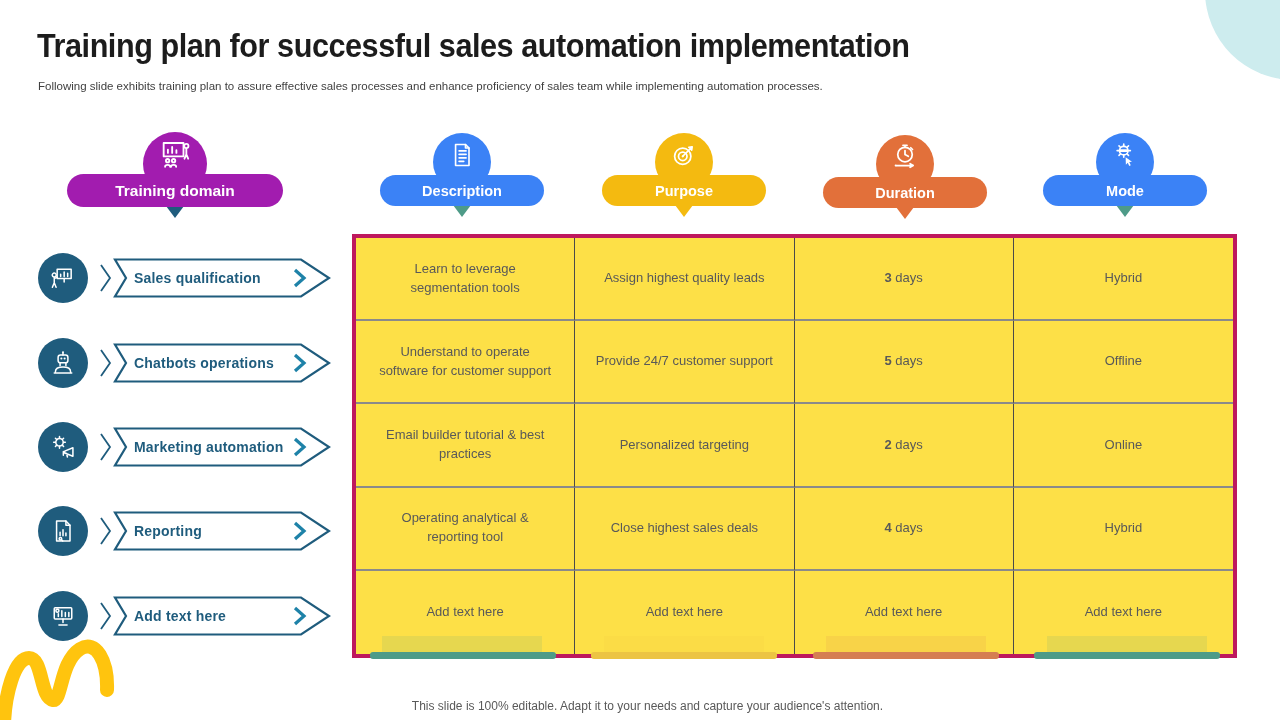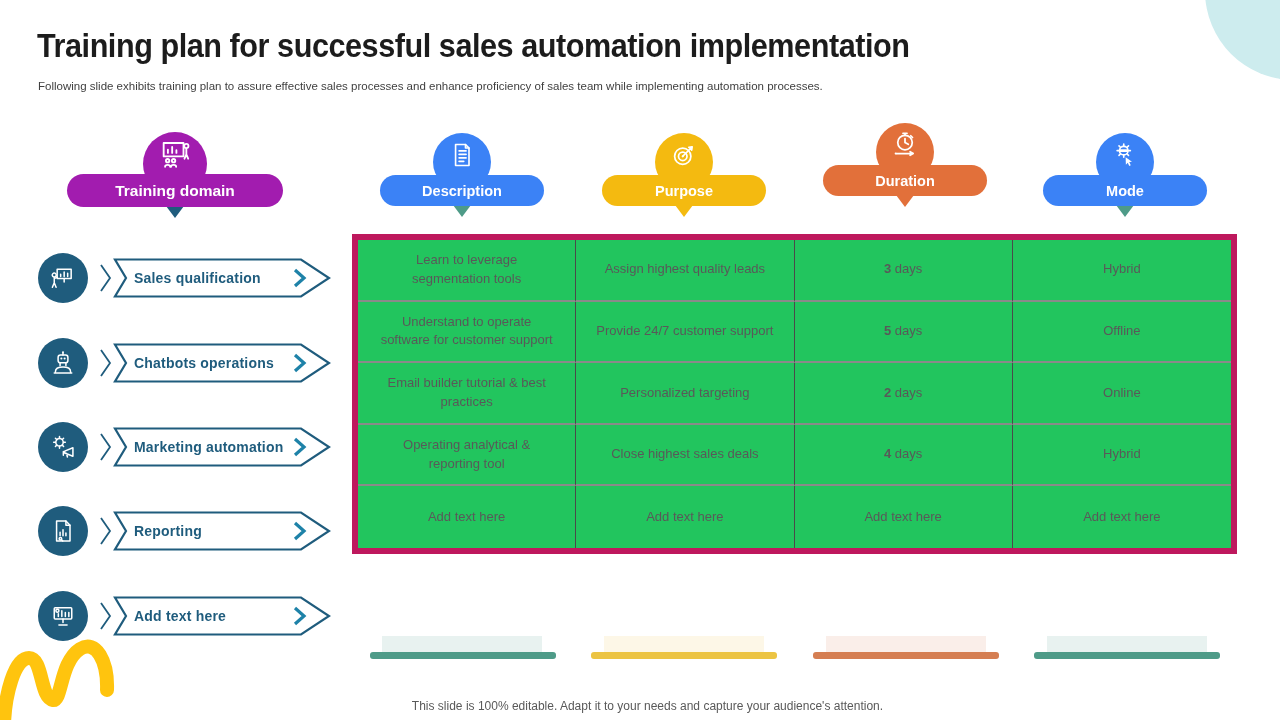--- a/index.html
+++ b/index.html
@@ -39,23 +39,23 @@
   
   .side-item { position:absolute; left:38px; width:300px; height:50px; }
   .s-circle { position:absolute; left:0; top:0; width:50px; height:50px; border-radius:50%;
     background:#1f5c7d; display:flex; align-items:center; justify-content:center; z-index:2; }
   .s-banner-wrap { position:absolute; left:60px; top:5px; width:236px; height:40px; }
   .s-banner-wrap svg { position:absolute; left:0; top:0; }
   .s-label { position:absolute; left:36px; top:0; height:40px; display:flex; align-items:center;
     font-size:14px; font-weight:700; color:#1f5c7d; letter-spacing:0.2px; }
 
   
-  .grid { position:absolute; left:352px; top:234px; width:885px; height:320px;
-    border:6px solid #be185d; display:grid;
-    grid-template-columns:repeat(4,1fr); grid-template-rows:repeat(5,1fr); background:#22c55e; }
+  .grid { position:absolute; left:352px; top:234px; width:885px; height:424px;
+    border:4px solid #be185d; display:grid;
+    grid-template-columns:repeat(4,1fr); grid-template-rows:repeat(5,1fr); background:#fde047; }
   .cell { display:flex; align-items:center; justify-content:center; text-align:center;
     font-size:13px; color:#595959; line-height:1.45; padding:6px 20px;
     border-right:1px solid #4a4a4a; border-bottom:2px solid #8a8a8a; }
   .cell:nth-child(4n) { border-right:none; }
   .cell:nth-child(n+17) { border-bottom:none; }
   .dnum { font-weight:700; }
   .cell-duration span { white-space:pre; }
 
   
   .bar { position:absolute; top:652px; height:7px; width:186px; border-radius:3px; z-index:3; }
@@ -115,21 +115,21 @@
         <circle cx="11" cy="13" r="6.5"></circle>
           <circle cx="11" cy="13" r="3.4"></circle>
         <circle cx="11" cy="13" r="0.9" fill="#ffffff" stroke="none"></circle>
         <path d="M11 13l7.5-7.5 M18.5 5.5l-.4 2.6 M18.5 5.5l-2.6.4"></path>
       </svg>
     </div>
     <div class="pill hdr-yellow">Purpose</div>
     <div class="ptr ptr-yellow"></div>
   </div>
 
-  <div class="col-header" style="left:823px; top:123px;">
+  <div class="col-header" style="left:823px; top:135px;">
     <div class="dome hdr-orange">
       <svg width="30" height="30" viewBox="0 0 24 24" fill="none" stroke="#ffffff" stroke-width="1.4" stroke-linecap="round" stroke-linejoin="round">
         <circle cx="12" cy="10" r="5.8"></circle>
         <path d="M12 2.6v1.6 M10.4 2.6h3.2 M16.6 4.6l1.4 1.4"></path>
         <path d="M12 10V6.8 M12 10l2.6 1.4"></path>
         <circle cx="4.5" cy="18.8" r="0.8" fill="#ffffff" stroke="none"></circle>
         <path d="M5 18.8h13.5 M18.5 18.8l-2.4-1.4 M18.5 18.8l-2.4 1.4"></path>
       </svg>
     </div>
     <div class="pill hdr-orange">Duration</div>

